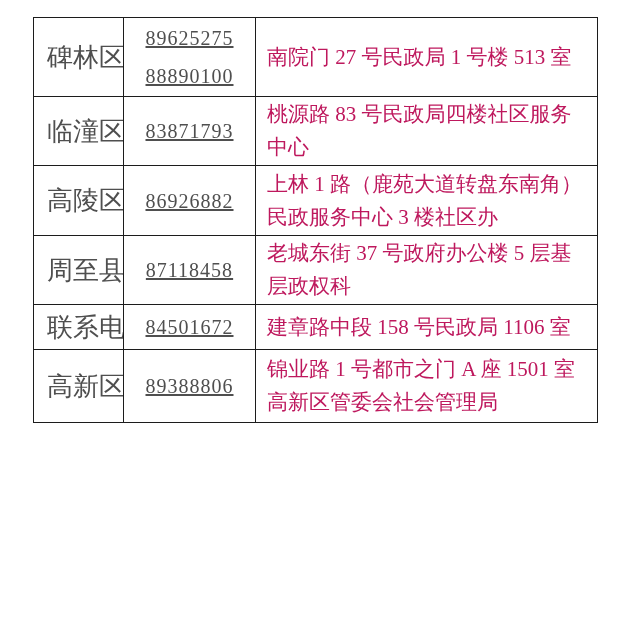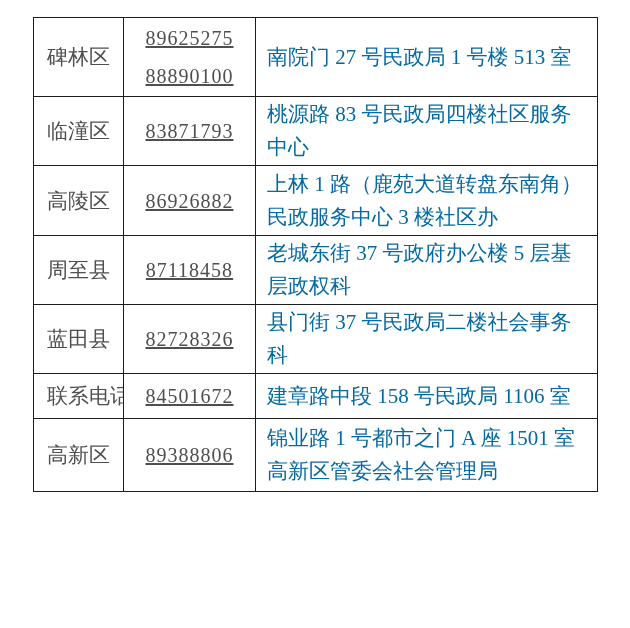--- a/index.html
+++ b/index.html
@@ -28,41 +28,41 @@
   }
   .doc-table th {
     font-family: "Liberation Sans", "DejaVu Sans", sans-serif;
     font-weight: bold;
     font-size: 22px;
     color: #111111;
     text-align: center;
     white-space: pre;
   }
   .cell-district {
-    font-size: 21px;
+    font-size: 26px;
     color: #4f4f4f;
     text-align: left;
     padding-left: 13px;
     white-space: pre;
     margin-top: 39px;
   }
   .cell-phone {
     text-align: center;
     color: #4f4f4f;
   }
   .phone-line {
     font-size: 20px;
     line-height: 38px;
     letter-spacing: 1px;
     text-decoration: underline;
   }
   .phone-line:empty { display: none; }
   .cell-address {
     font-size: 21px;
-    color: #0369a1;
+    color: #be185d;
     text-align: left;
     padding-left: 11px;
     padding-right: 12px;
     line-height: 33px;
   }
 </style>
 </head>
 <body>
 
 <table class="doc-table">
@@ -101,27 +101,20 @@
 
 
   <tr style="height:68px;">
     <td class="cell-district">周至县</td>
     <td class="cell-phone">
       <div class="phone-line">87118458</div>
     </td>
     <td class="cell-address">老城东街 37 号政府办公楼 5 层基层政权科</td>
   </tr>
 
-  <tr style="height:45px;">
-    <td class="cell-district">蓝田县</td>
-    <td class="cell-phone">
-      <div class="phone-line">82728326</div>
-    </td>
-    <td class="cell-address">县门街 37 号民政局二楼社会事务科</td>
-  </tr>
 
   <tr style="height:45px;">
     <td class="cell-district">联系电话</td>
     <td class="cell-phone">
       <div class="phone-line">84501672</div>
     </td>
     <td class="cell-address">建章路中段 158 号民政局 1106 室</td>
   </tr>
 
   <tr style="height:73px;">

